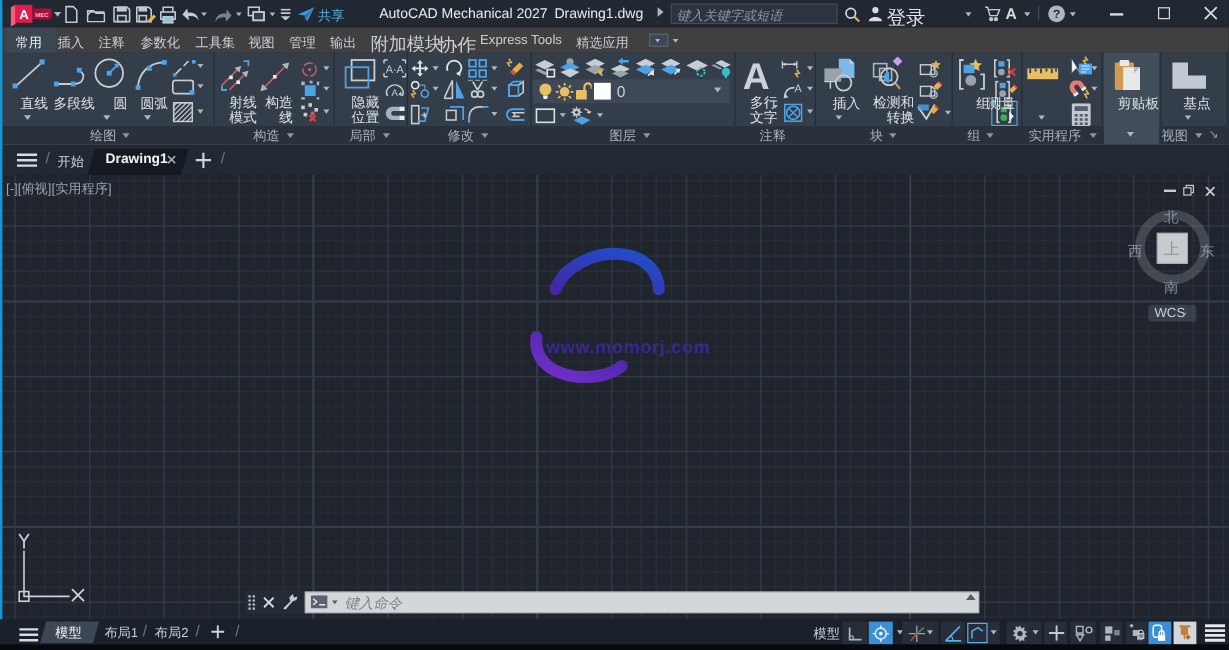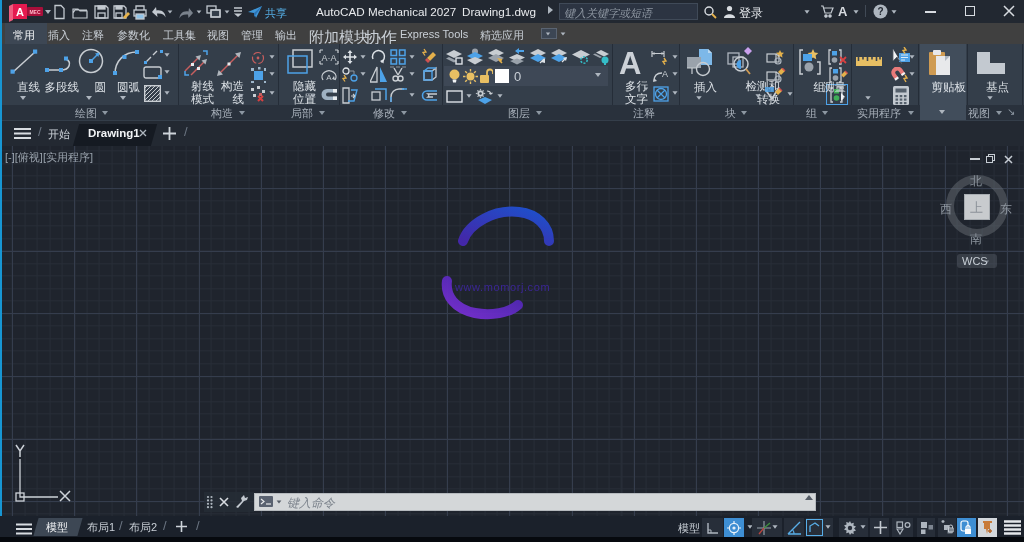--- a/index.html
+++ b/index.html
@@ -84,21 +84,21 @@
  <div class="abs" style="left:559px;top:3px;width:139px;height:17px;background:#2c3442;border:1px solid #404a58"></div>
  <span class="abs" style="left:564px;top:6px;color:#8d96a1;font-size:11px;font-style:italic">键入关键字或短语</span>
  <svg class="abs" style="left:703px;top:5px" width="14" height="14" viewBox="0 0 14 14" fill="none">
   <circle cx="6" cy="6" r="4" stroke="#d8dce1" stroke-width="1.4"></circle>
         <path d="M9 9 L13 13" stroke="#e8b34b" stroke-width="1.8"></path>
  </svg>
  <svg class="abs" style="left:723px;top:5px" width="13" height="13" viewBox="0 0 13 13" fill="#d8dce1">
   <circle cx="6.5" cy="3.5" r="2.6"></circle>
         <path d="M1 13 c0 -5 11 -5 11 0 z"></path>
  </svg>
- <span class="abs" style="left:739px;top:5px;color:#e3e6ea;font-size:12px">登录</span>
+ <span class="abs" style="left:739px;top:5px;color:#e3e6ea;font-size:16px">登录</span>
  <span class="ddv abs" style="left:804px;top:10px;transform:scale(.85)"></span>
  <svg class="abs" style="left:820px;top:5px" width="14" height="13" viewBox="0 0 14 13" fill="none" stroke="#c3c9d0" stroke-width="1.2">
   <path d="M1 1 h2 l2 7 h6 l2 -5 h-9"></path>
         <circle cx="6" cy="11" r="1.2" fill="#c3c9d0"></circle>
         <circle cx="10" cy="11" r="1.2" fill="#c3c9d0"></circle>
  </svg>
  <span class="abs" style="left:838px;top:4px;color:#d8dce1;font-size:13px;font-weight:bold">A</span>
  <span class="ddv abs" style="left:853px;top:10px;transform:scale(.85)"></span>
  <div class="abs" style="left:865px;top:5px;width:1px;height:12px;background:#414a56"></div>
  <svg class="abs" style="left:873px;top:4px" width="15" height="15" viewBox="0 0 15 15">
@@ -413,21 +413,21 @@
  <div class="lbl abs" style="left:683px;top:37px;width:34px">插入</div>
  <span class="ddv abs" style="left:696px;top:52px;transform:scale(.9)"></span>
  <svg class="abs" style="left:726px;top:3px" width="30" height="31" viewBox="0 0 30 31">
   <path d="M22 0 l4 4 -4 4 -4 -4 Z" fill="#c9a0ed"></path>
   <rect x="2" y="6" width="11" height="11" fill="none" stroke="#aeb6bf" stroke-width="1.3"></rect>
   <rect x="7" y="10" width="10" height="10" fill="none" stroke="#aeb6bf" stroke-width="1.3"></rect>
   <circle cx="15" cy="17" r="7" fill="none" stroke="#c8cdd2" stroke-width="1.5"></circle>
   <path d="M15 13 a4.5 4.5 0 0 0 0 9 Z" fill="#4da2e8"></path>
   <path d="M20 22 l4 5" stroke="#cf9b52" stroke-width="1.8"></path>
  </svg>
- <div class="lbl abs" style="left:740px;top:36px;width:40px">检测和<br>转换</div>
+ <div class="lbl abs" style="left:722px;top:36px;width:40px">检测和<br>转换</div>
  <span class="ddv abs" style="left:755px;top:50px;transform:scale(.85)"></span>
  <svg class="abs" style="left:766px;top:5px" width="20" height="16" viewBox="0 0 20 16">
   <path d="M14 1 l1.2 2.5 2.8 .3 -2 2 .5 2.7 -2.5 -1.3 -2.5 1.3 .5 -2.7 -2 -2 2.8 -.3 Z" fill="#e3b04b"></path>
   <rect x="1" y="5" width="9" height="8" fill="none" stroke="#c8cdd2" stroke-width="1.2"></rect>
         <path d="M10 5 l3 2 v6 h-3" fill="none" stroke="#c8cdd2" stroke-width="1.2"></path>
   <circle cx="12" cy="12" r="3" fill="none" stroke="#aeb6bf" stroke-width="1.2"></circle>
  </svg>
  <svg class="abs" style="left:766px;top:24px" width="20" height="15" viewBox="0 0 20 15">
   <path d="M12 4 l4 -4 3 3 -4 4 Z" fill="#e3b04b"></path>
         <path d="M16 0 l3 3" stroke="#d05050" stroke-width="1.5"></path>
@@ -588,21 +588,21 @@
    <linearGradient id="wgp" x1="1" y1="0" x2="0" y2="1">
             <stop offset="0" stop-color="#4325aa"></stop>
             <stop offset="1" stop-color="#7a30d4"></stop>
           </linearGradient>
   </defs>
   <g>
    <path d="M 56 40 C 62 22, 88 8, 112 11 C 130 13, 142 25, 142 40" fill="none" stroke="url(#wgb)" stroke-width="10" stroke-linecap="round" opacity=".95"></path>
    <path d="M 40 80 C 38 95, 48 108, 68 112 C 84 115, 102 112, 111 104" fill="none" stroke="url(#wgp)" stroke-width="10" stroke-linecap="round" opacity=".95"></path>
   </g>
  </svg>
- <span class="abs" style="left:455px;top:135px;color:#3b2694;font-size:11px;font-weight:normal;letter-spacing:0.6px">www.momorj.com</span>
+ <span class="abs" style="left:455px;top:135px;color:#3b2694;font-size:15px;font-weight:bold;letter-spacing:0.6px">www.momorj.com</span>
  
  <div class="abs" style="left:970px;top:12px;width:10px;height:2px;background:#c6ccd3"></div>
  <div class="abs" style="left:988px;top:8px;width:7px;height:7px;border:1.5px solid #c6ccd3"></div>
  <div class="abs" style="left:986px;top:10px;width:7px;height:7px;border:1.5px solid #c6ccd3;background:#1f242d"></div>
  <svg class="abs" style="left:1004px;top:9px" width="9" height="9" viewBox="0 0 9 9" stroke="#c6ccd3" stroke-width="1.5">
         <path d="M1 1 L8 8 M8 1 L1 8"></path>
       </svg>
  
  <circle r="1">
  <svg class="abs" style="left:945px;top:28px" width="64" height="64" viewBox="0 0 64 64">

